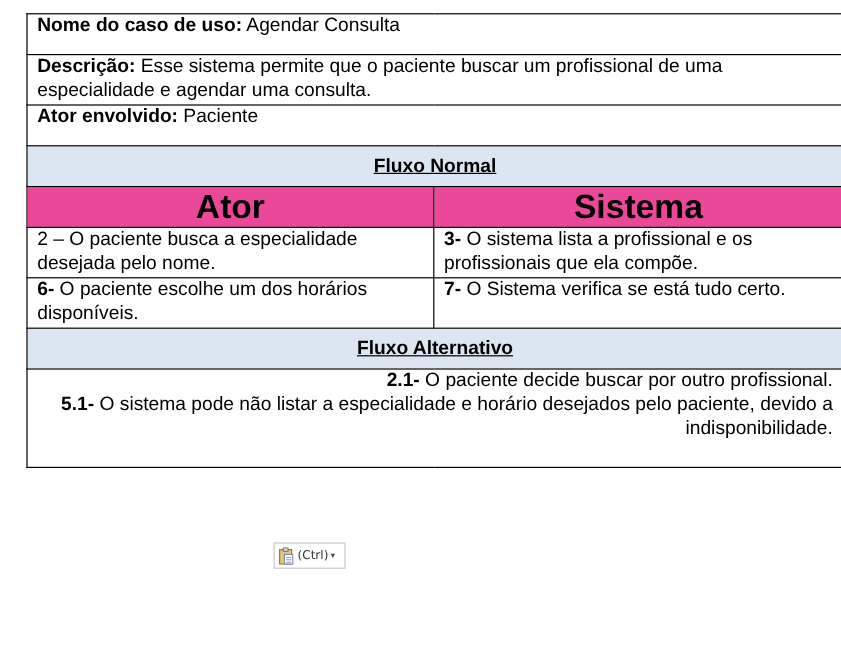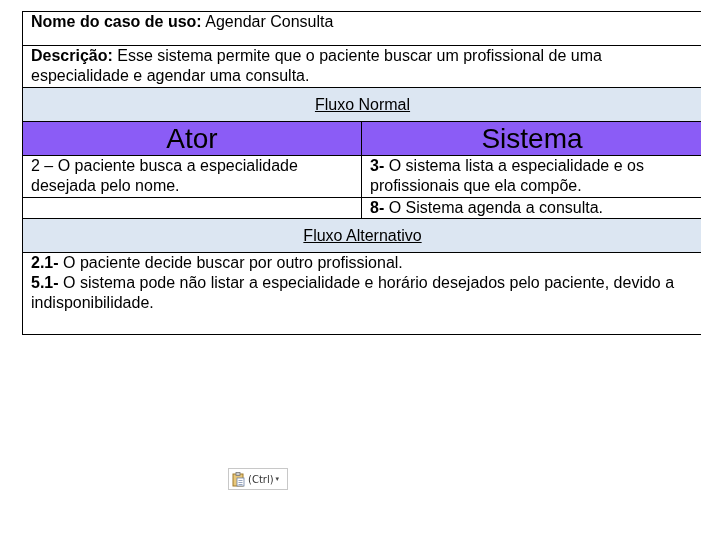--- a/index.html
+++ b/index.html
@@ -35,49 +35,49 @@
     .doc-table col.c2 { width: 341px; }
     .row-h34 td { height: 33px; }
     .row-h42 td { height: 41px; }
     .row-h21 td { height: 20px; }
     .row-h82 td { height: 81px; }
     .lbl { font-weight: bold; }
     .section {
       background: #dce6f2;
       text-align: center;
       vertical-align: middle !important;
-      font-weight: normal;
+      font-weight: bold;
       text-decoration: underline;
     }
     .colhead {
-      background: #8b5cf6;
+      background: #ec4899;
       text-align: center;
       vertical-align: middle !important;
       font-size: 28px;
       line-height: 32px;
+      font-weight: bold;
     }
     .num { font-weight: bold; }
-    .para { display: block; }
+    .para { display: block; text-align: right; }
     .paste-btn {
       position: absolute;
       left: 228px;
       top: 452px;
       width: 60px;
       height: 22px;
       background: #ffffff;
       border: 1px solid #c8c8c8;
       box-sizing: border-box;
       display: flex;
       align-items: center;
       padding-left: 3px;
       font-family: "DejaVu Sans", sans-serif;
       font-size: 10px;
       color: #333333;
       z-index: 5;
-      margin-top: 16px;
     }
     .paste-icon {
       width: 13px;
       height: 15px;
       position: relative;
       margin-right: 3px;
     }
     .paste-btn .caret {
       font-size: 7px;
       margin-left: 2px;
@@ -99,42 +99,47 @@
       <span class="lbl">Nome do caso de uso:</span><span> Agendar Consulta</span>
     </td>
   </tr>
 
   <tr class="row-h42">
     <td colspan="2">
       <span class="lbl">Descrição:</span><span> Esse sistema permite que o paciente buscar um profissional de uma especialidade e agendar uma consulta.</span>
     </td>
   </tr>
 
+  <tr class="row-h34">
+    <td colspan="2">
+      <span class="lbl">Ator envolvido:</span><span> Paciente</span>
+    </td>
+  </tr>
 
   <tr class="row-h34">
     <td colspan="2" class="section">Fluxo Normal</td>
   </tr>
 
   <tr class="row-h34">
     <td class="colhead">Ator</td>
     <td class="colhead">Sistema</td>
   </tr>
 
 
   <tr class="row-h42">
     <td><span>2</span><span> – O paciente busca a especialidade desejada pelo nome.</span></td>
-    <td><span class="num">3-</span><span> O sistema lista a especialidade e os profissionais que ela compõe.</span></td>
+    <td><span class="num">3-</span><span> O sistema lista a profissional e os profissionais que ela compõe.</span></td>
   </tr>
 
 
+  <tr class="row-h42">
+    <td><span class="num">6-</span><span> O paciente escolhe um dos horários disponíveis.</span></td>
+    <td><span class="num">7-</span><span> O Sistema verifica se está tudo certo.</span></td>
+  </tr>
 
-  <tr class="row-h21">
-    <td><span class="num"></span><span></span></td>
-    <td><span class="num">8-</span><span> O Sistema agenda a consulta.</span></td>
-  </tr>
 
   <tr class="row-h34">
     <td colspan="2" class="section">Fluxo Alternativo</td>
   </tr>
 
   <tr class="row-h82">
     <td colspan="2">
       <span class="para"><span class="num">2.1-</span><span> O paciente decide buscar por outro profissional.</span></span>
       <span class="para"><span class="num">5.1-</span><span> O sistema pode não listar a especialidade e horário desejados pelo paciente, devido a indisponibilidade.</span></span>
     </td>

